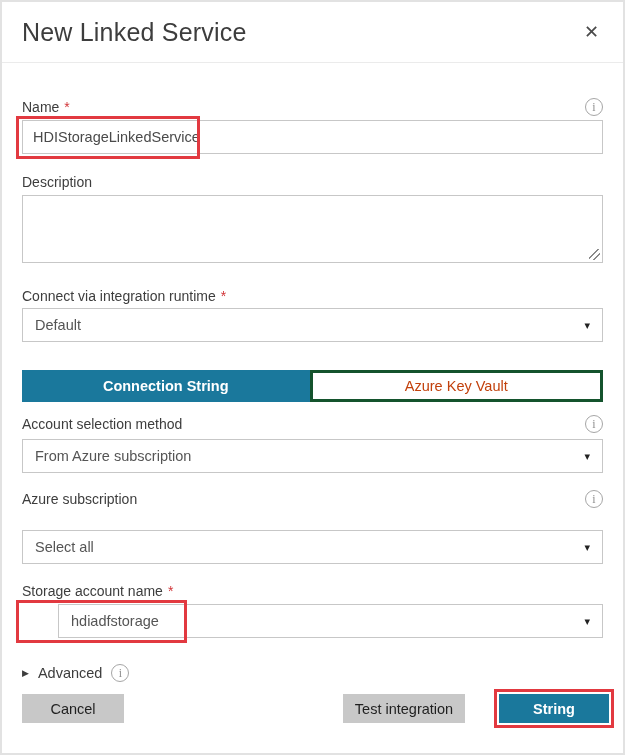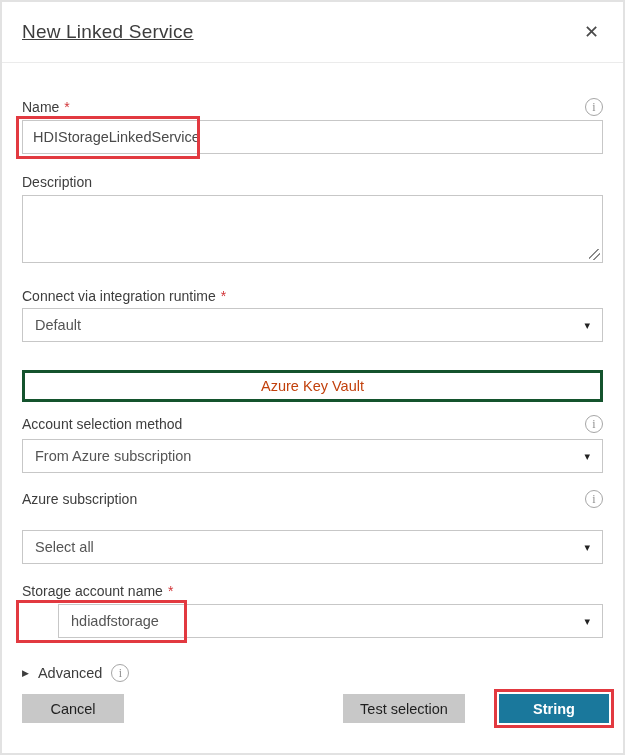--- a/index.html
+++ b/index.html
@@ -13,21 +13,21 @@
   body{font-family:"Liberation Sans",sans-serif;}
   .dialog{
     width:625px;height:755px;background:#fff;border:2px solid #e2e2e2;
     position:relative;overflow:hidden;
   }
   .header{
     height:61px;border-bottom:1px solid #ebebeb;
     display:flex;align-items:center;justify-content:space-between;
     padding:0 20px;
   }
-  .title{font-size:19px;font-weight:400;color:#3d3d3d;letter-spacing:.2px;text-decoration:underline;}
+  .title{font-size:25px;font-weight:400;color:#3d3d3d;letter-spacing:.2px;}
   .close{
     background:none;border:none;font-size:18px;color:#4a4a4a;cursor:pointer;
     line-height:1;padding:2px 4px;font-weight:300;
   }
   .content{padding:0 20px;}
   .label-row{display:flex;align-items:center;justify-content:space-between;height:19px;}
   .label-left{display:flex;align-items:baseline;gap:5px;}
   .label{font-size:14px;color:#3d3d3d;}
   .required{color:var(--required);font-size:14px;}
   .info-icon{
@@ -136,20 +136,21 @@
         <span class="label">Connect via integration runtime</span>
         <span class="required">*</span>
       </div>
     </div>
     <div class="dropdown mt-ir-dd">
       <span>Default</span>
       <span class="caret">▾</span>
     </div>
 
     <div class="tabs">
+      <div class="tab active">Connection String</div>
       <div class="tab inactive">Azure Key Vault</div>
     </div>
 
     <div class="label-row mt-acct">
       <span class="label">Account selection method</span>
       <span class="info-icon">i</span>
     </div>
     <div class="dropdown mt-acct-dd">
       <span>From Azure subscription</span>
       <span class="caret">▾</span>
@@ -182,21 +183,21 @@
       <span class="expander">▶</span>
       <span class="label">Advanced</span>
       <span class="info-icon">i</span>
     </div>
 
   </div>
 
   <div class="footer">
     <button class="btn btn-gray btn-cancel">Cancel</button>
     <div class="footer-right">
-      <button class="btn btn-gray btn-test">Test selection</button>
+      <button class="btn btn-gray btn-test">Test integration</button>
       <span class="annotate-wrap">
         <button class="btn btn-primary">String</button>
         <span class="annotation annotation-finish"></span>
       </span>
     </div>
   </div>
 
 </div>
 
 </body></html>

